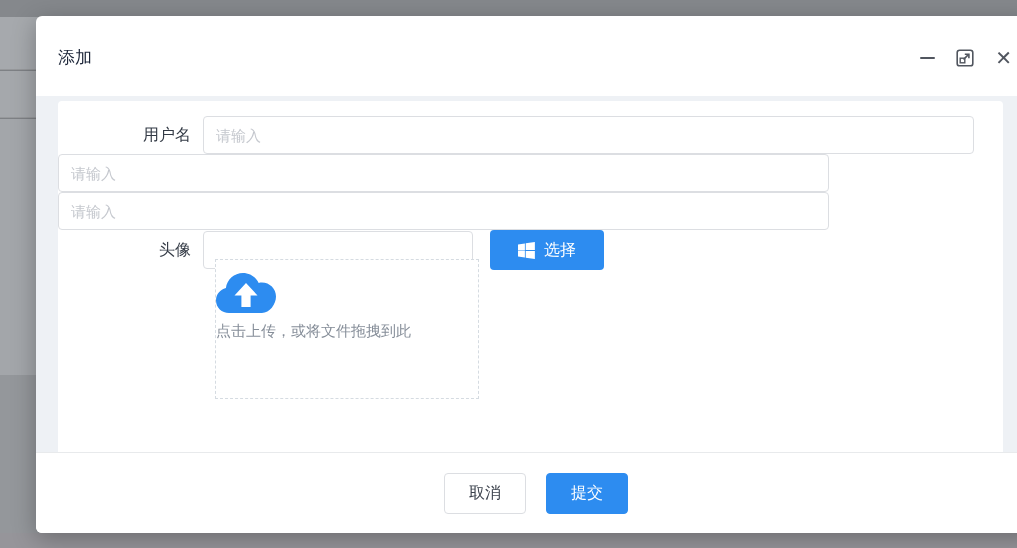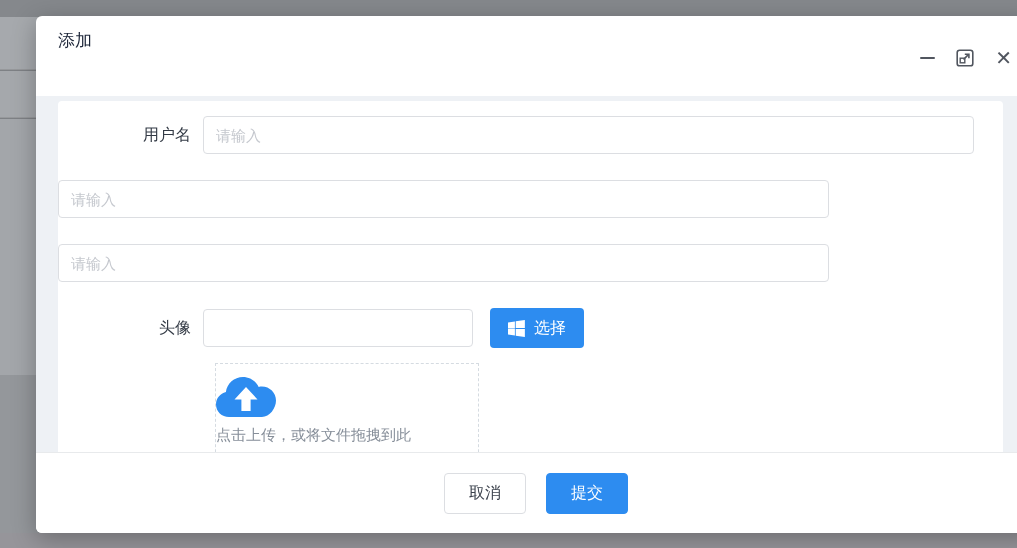--- a/index.html
+++ b/index.html
@@ -18,52 +18,52 @@
   .band-e{top:533px;height:15px;background:#96959a;}
 
   
   .modal{
     position:absolute;left:36px;top:16px;width:1000px;height:517px;
     background:#ffffff;border-radius:6px;
     box-shadow:0 6px 24px rgba(0,0,0,.28);
   }
   .modal-header{position:absolute;top:0;left:0;right:0;height:80px;}
   .modal-title{
-    position:absolute;left:22px;top:15px;font-size:17px;color:#1c2538;line-height:20px;
+    position:absolute;left:22px;top:32px;font-size:17px;color:#1c2538;line-height:20px;
   }
   .window-controls{
     position:absolute;top:32px;right:24px;display:flex;align-items:center;gap:21px;height:20px;
   }
   .wc-btn{display:flex;align-items:center;justify-content:center;cursor:pointer;color:#51565f;}
   .min-bar{width:15px;height:2px;background:#51565f;border-radius:1px;}
   .close-glyph{font-size:20px;line-height:18px;color:#51565f;font-weight:400;}
 
   .modal-body{
     position:absolute;top:80px;left:0;right:0;bottom:81px;
     background:#eef1f5;padding:5px 14px 0 22px;overflow:hidden;
   }
   .card{
     background:#ffffff;border-radius:4px;width:945px;height:420px;
     padding-top:15px;position:relative;
   }
-  .form-row{display:flex;align-items:center;margin-bottom:26px;}
+  .form-row{display:flex;align-items:center;}
   .form-label{
     width:145px;text-align:right;padding-right:12px;flex:0 0 145px;
     font-size:16px;color:#333a45;white-space:nowrap;
   }
   .text-input{
     height:38px;border:1px solid #dcdee2;border-radius:4px;background:#fff;
     font-size:15px;color:#515a6e;padding:8px 12px;outline:none;
     font-family:"Liberation Sans","DejaVu Sans",sans-serif;
   }
   .text-input::placeholder{color:#c5c8ce;opacity:1;}
   .input-wide{width:771px;}
   .input-avatar{width:270px;}
   .select-btn{
-    margin-left:17px;width:94px;height:40px;border:none;border-radius:4px;
+    margin-left:17px;width:114px;height:40px;border:none;border-radius:4px;
     background:#2d8cf0;color:#ffffff;font-size:16px;cursor:pointer;
     display:flex;align-items:center;justify-content:center;gap:9px;
     font-family:"Liberation Sans","DejaVu Sans",sans-serif;
     text-align:right;
   }
   .upload-row{display:flex;margin-top:-11px;}
   .upload-spacer{flex:0 0 157px;}
   .dropzone{
     width:264px;height:140px;border:1px dashed #d5dbe1;background:#fff;
     display:flex;flex-direction:column;align-items:flex-start;cursor:pointer;

